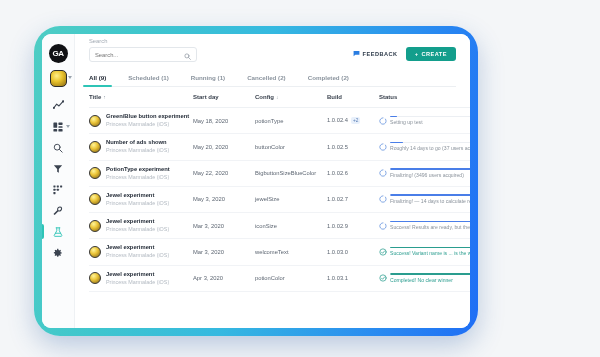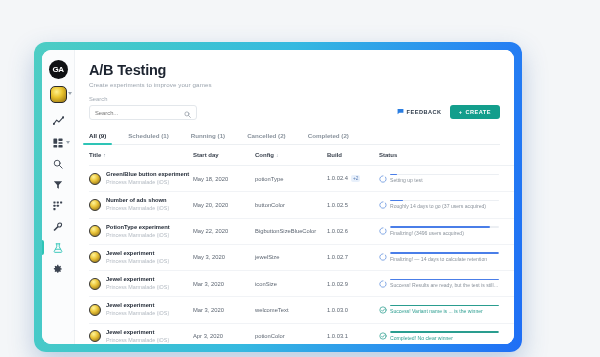--- a/index.html
+++ b/index.html
@@ -5,23 +5,23 @@
   * { box-sizing: border-box; margin: 0; padding: 0; }
   html, body {
     width: 600px; height: 357px;
     background: #f4f6f8;
     font-family: "Liberation Sans", sans-serif;
     overflow: hidden;
   }
   
   #frame {
     position: absolute;
-    left: 34px; top: 42px;
-    width: 488px; height: 310px;
-    border-radius: 12px;
+    left: 34px; top: 26px;
+    width: 444px; height: 310px;
+    border-radius: 26px;
     background: linear-gradient(100deg,#4ecdc4 0%,#3fc6cd 22%,#35b9e0 48%,#2a8df0 78%,#1f6ef5 100%);
     box-shadow: 0 10px 26px rgba(40,90,160,.28);
   }
   #frame-inner {
     position: absolute;
     left: 8px; top: 8px; right: 8px; bottom: 8px;
     background: #ffffff;
     border-radius: 9px;
     overflow: hidden;
     display: flex;
@@ -269,24 +269,20 @@
         <span>
           <svg width="10" height="10" viewBox="0 0 24 24" fill="currentColor">
               <path d="M12 8.2A3.8 3.8 0 1 0 12 15.8 3.8 3.8 0 0 0 12 8.2zm9 5.1v-2.6l-2.5-.5a6.9 6.9 0 0 0-.8-1.9l1.4-2.1-1.8-1.8-2.1 1.4a6.9 6.9 0 0 0-1.9-.8L12.7 2h-2.6l-.5 2.5a6.9 6.9 0 0 0-1.9.8L5.6 3.9 3.8 5.7l1.4 2.1a6.9 6.9 0 0 0-.8 1.9L2 10.2v2.6l2.4.5c.2.7.4 1.3.8 1.9l-1.4 2.1 1.8 1.8 2.1-1.4c.6.4 1.2.6 1.9.8l.5 2.5h2.6l.5-2.5c.7-.2 1.3-.4 1.9-.8l2.1 1.4 1.8-1.8-1.4-2.1c.4-.6.6-1.2.8-1.9z"></path>
             </svg>
         </span>
       </div>
     </nav>
 
     <div id="main">
 
-      <div id="pagehead">
-        <div id="pagetitle">A/B Testing</div>
-        <div id="pagesub">Create experiments to improve your games</div>
-      </div>
 
       <div id="searchzone">
         <div id="searchcol">
           <div id="searchlabel">Search</div>
           <div id="searchbox">
             <input id="searchinput" placeholder="Search..." style="">
             <span>
               <svg width="7" height="7" viewBox="0 0 24 24" fill="none" stroke="#8b949e" stroke-width="2.4" stroke-linecap="round">
                   <circle cx="10" cy="10" r="7"></circle>
                   <line x1="15.5" y1="15.5" x2="22" y2="22"></line>

